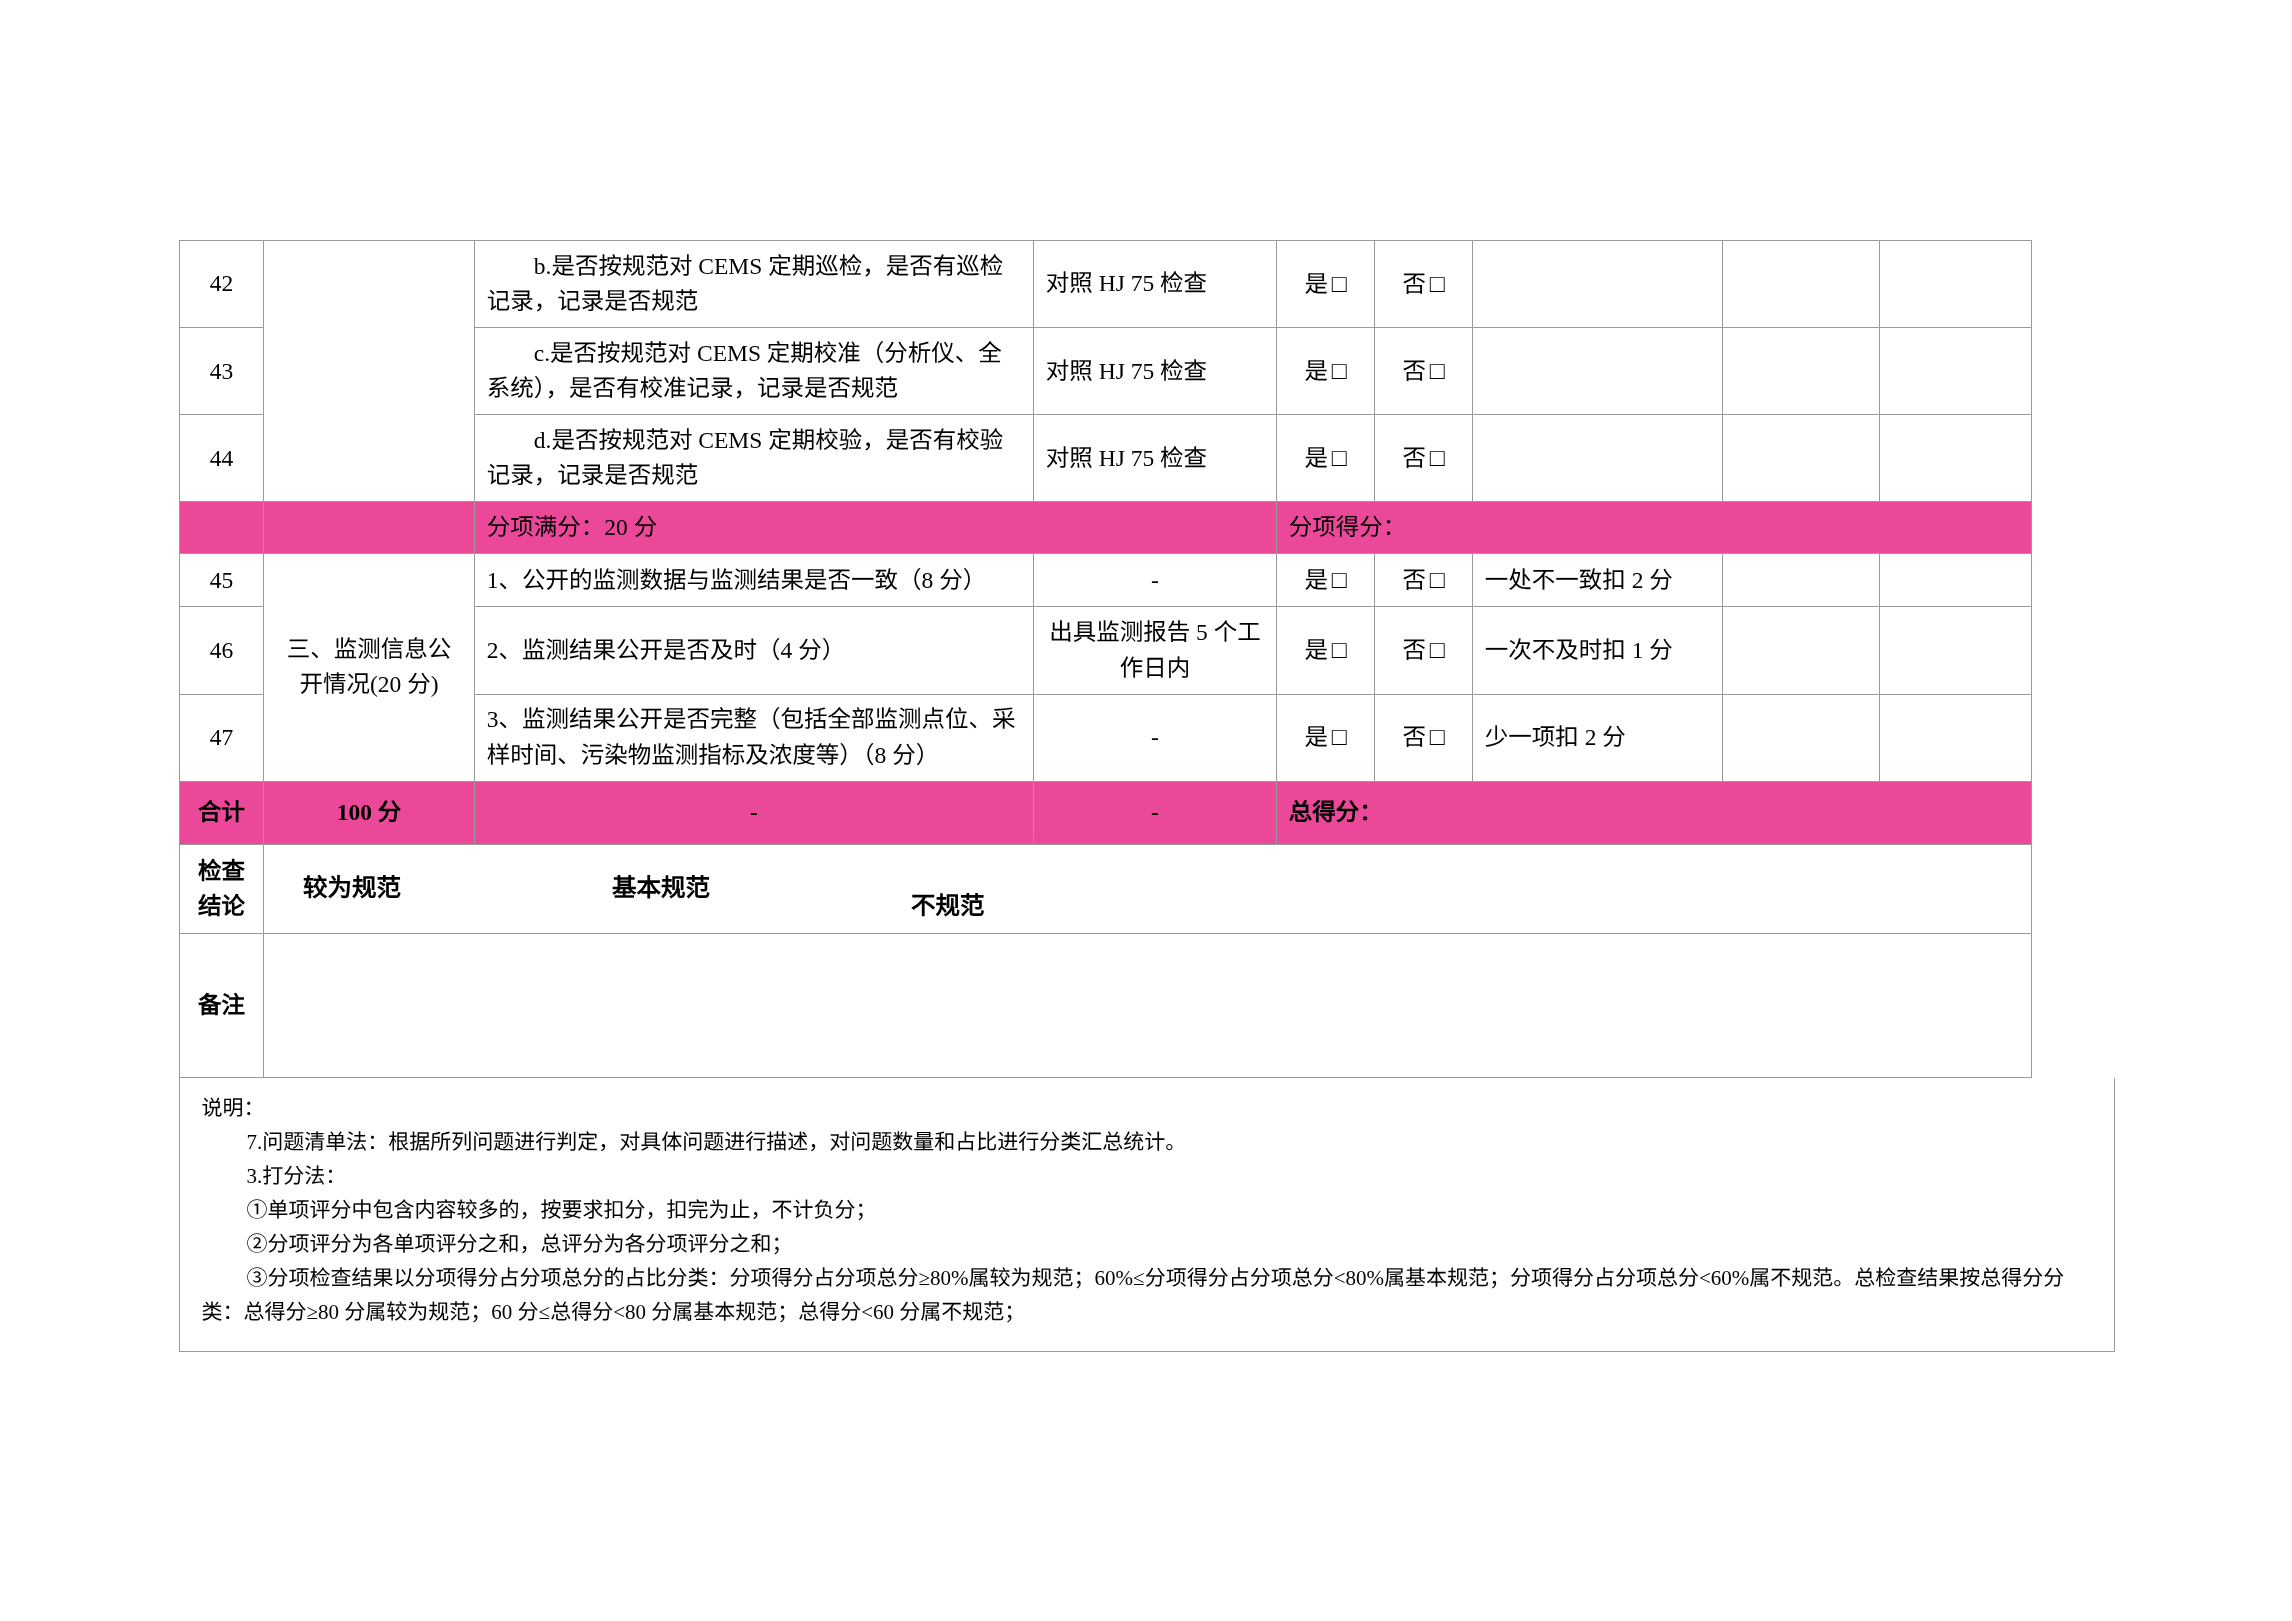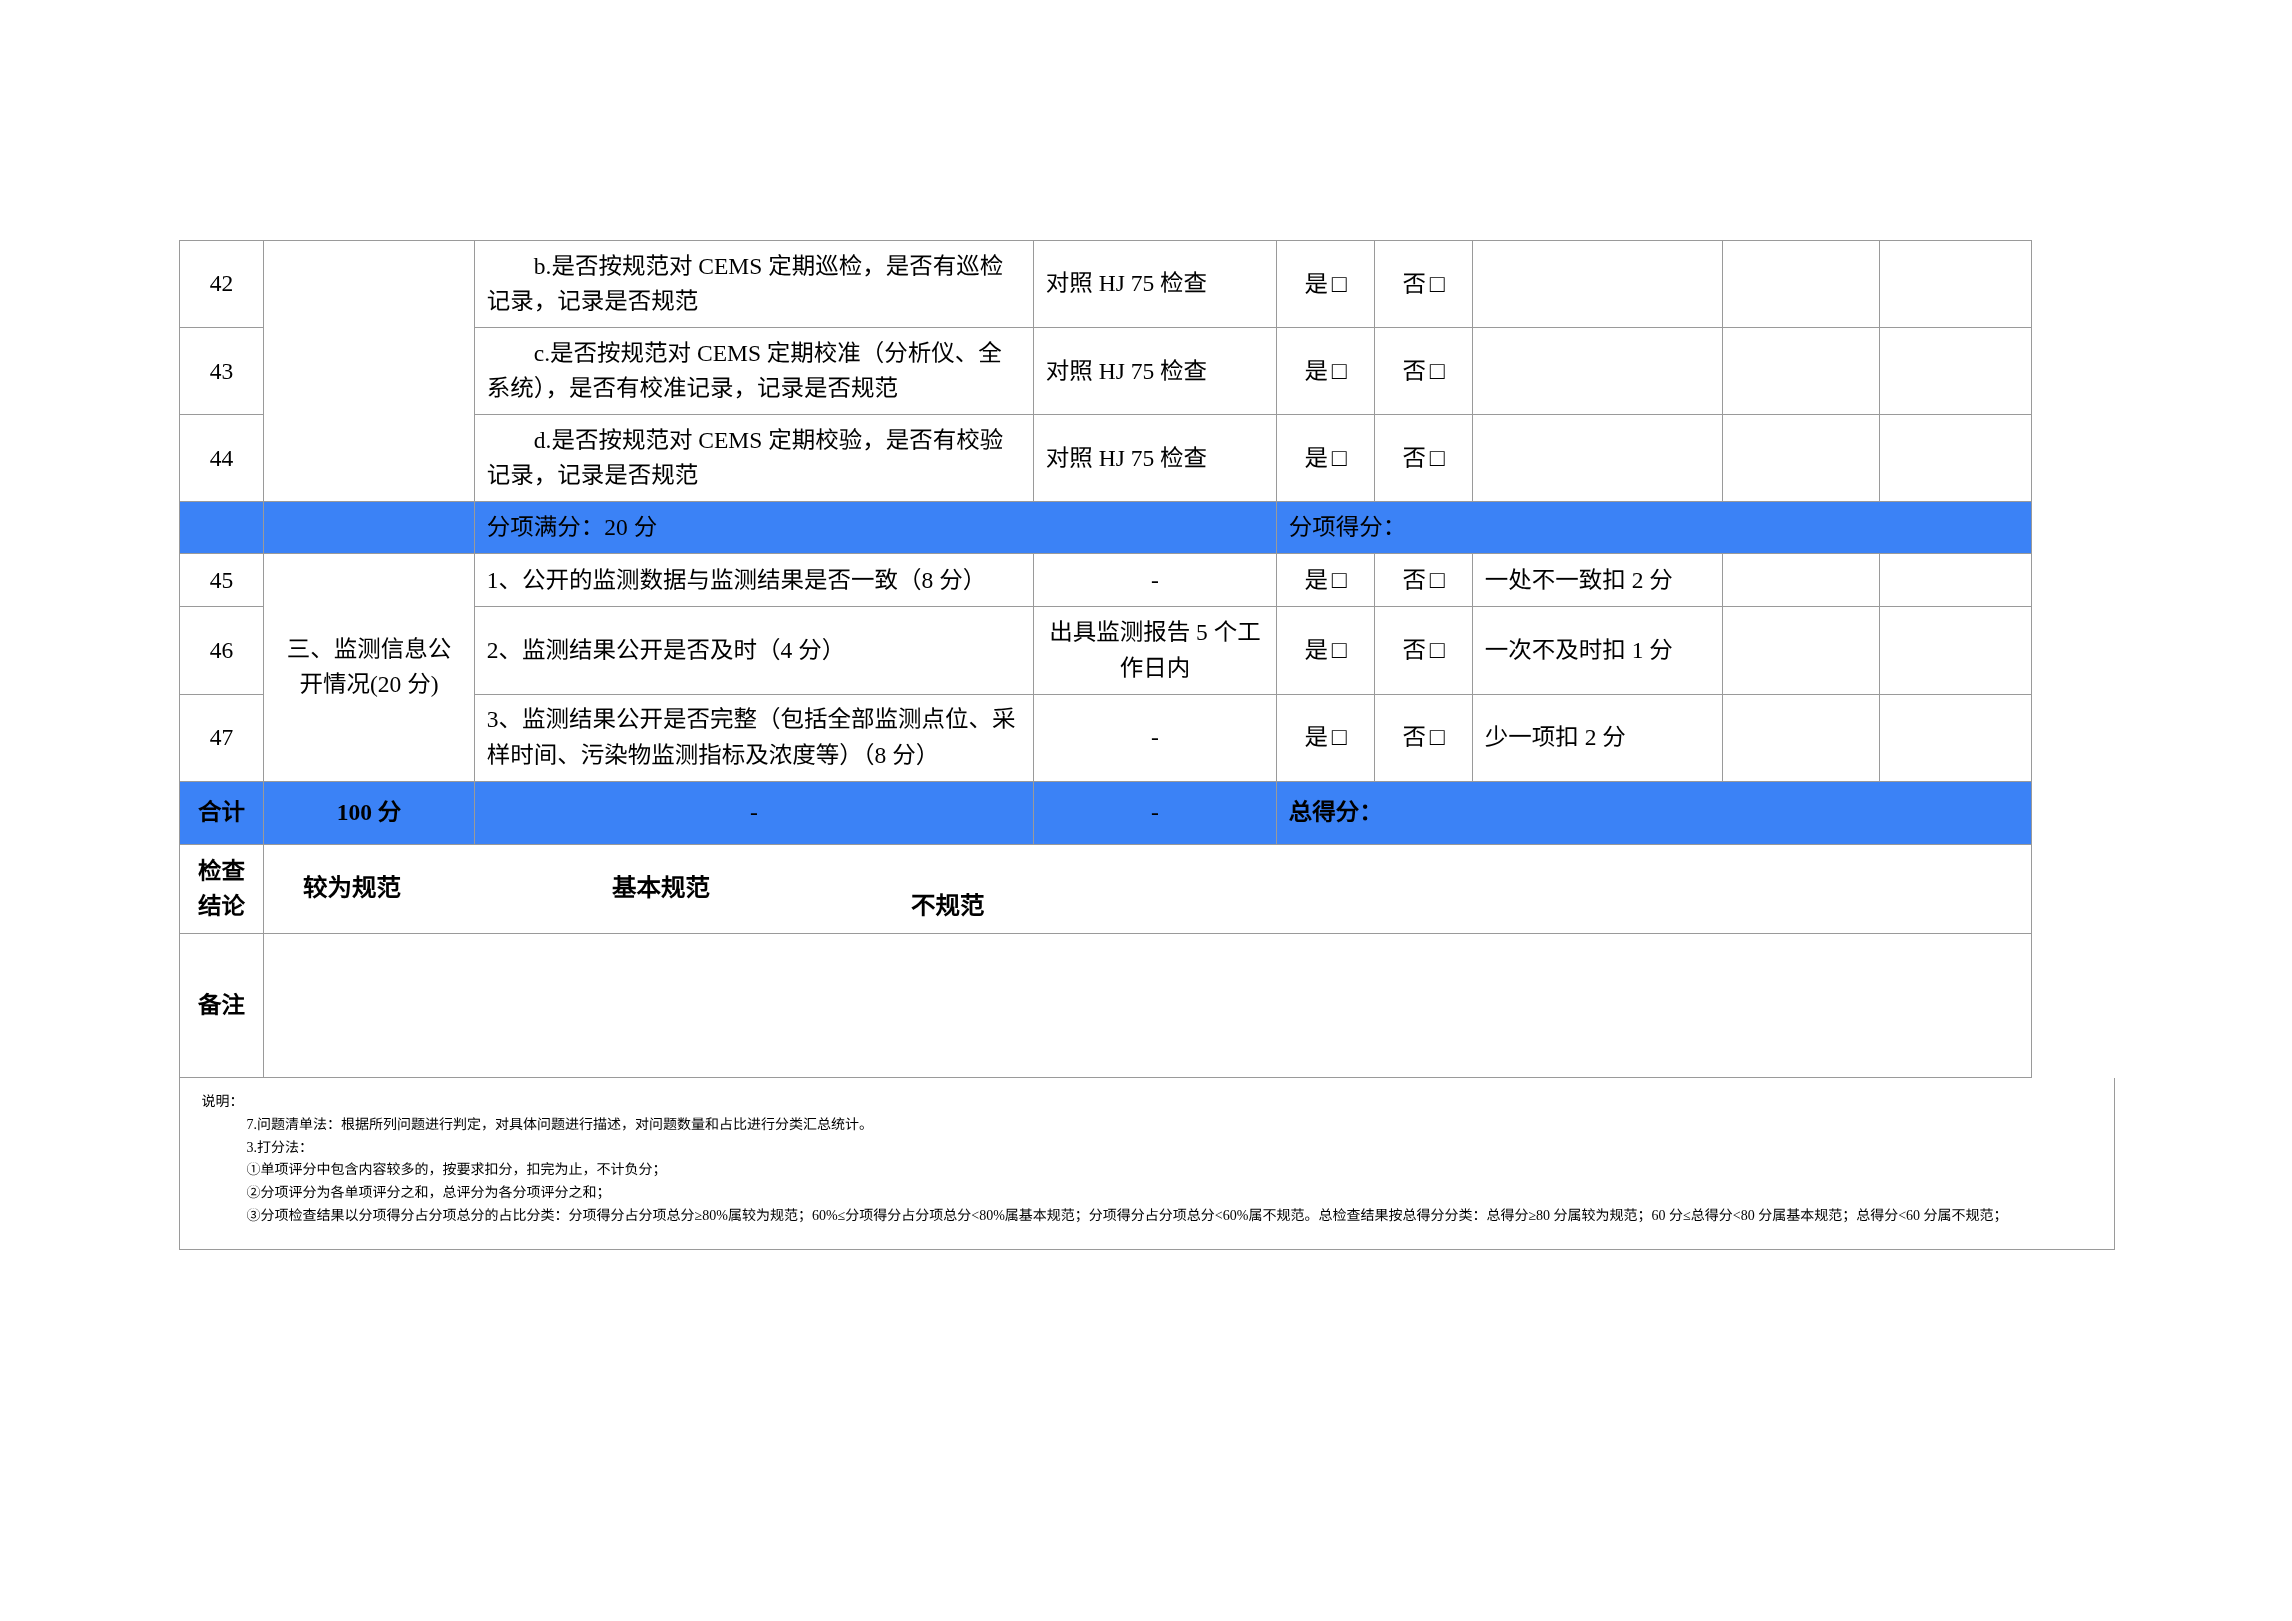--- a/index.html
+++ b/index.html
@@ -46,21 +46,21 @@
   .c-method   { width: 243px; }
   .c-yes      { width: 98px; text-align: center; }
   .c-no       { width: 98px; text-align: center; }
   .c-deduct   { width: 250px; }
   .c-blank1   { width: 157px; }
   .c-blank2   { width: 152px; }
 
   .indent { text-indent: 47px; }
   .center { text-align: center; }
   .bold { font-weight: bold; }
-  .shade { background: #3b82f6; }
+  .shade { background: #ec4899; }
   .tall { height: 63px; }
 
   .box::after {
     content: "□";
     margin-left: 3.9px;
     font-size: 24.5px;
   }
   .chk {
     white-space: nowrap;
   }
@@ -79,21 +79,21 @@
   .concl-a { margin-left: 39px; }
   .concl-b { margin-left: 211px; }
   .concl-c { margin-left: 201px; margin-top: 36px; }
 
   .remark-row td { height: 127px; }
 
   .notes {
     border: 1px solid #9a9a9a;
     border-top: none;
     padding: 13.7px 21.6px 21.6px 21.6px;
-    font-size: 14px;
+    font-size: 21px;
     line-height: 1.62;
   }
   .notes p { margin: 0; }
   .notes .p-ind { text-indent: 45px; }
   .notes .hang { text-indent: 45px; }
 </style>
 </head>
 <body>
 
 <div class="page">

